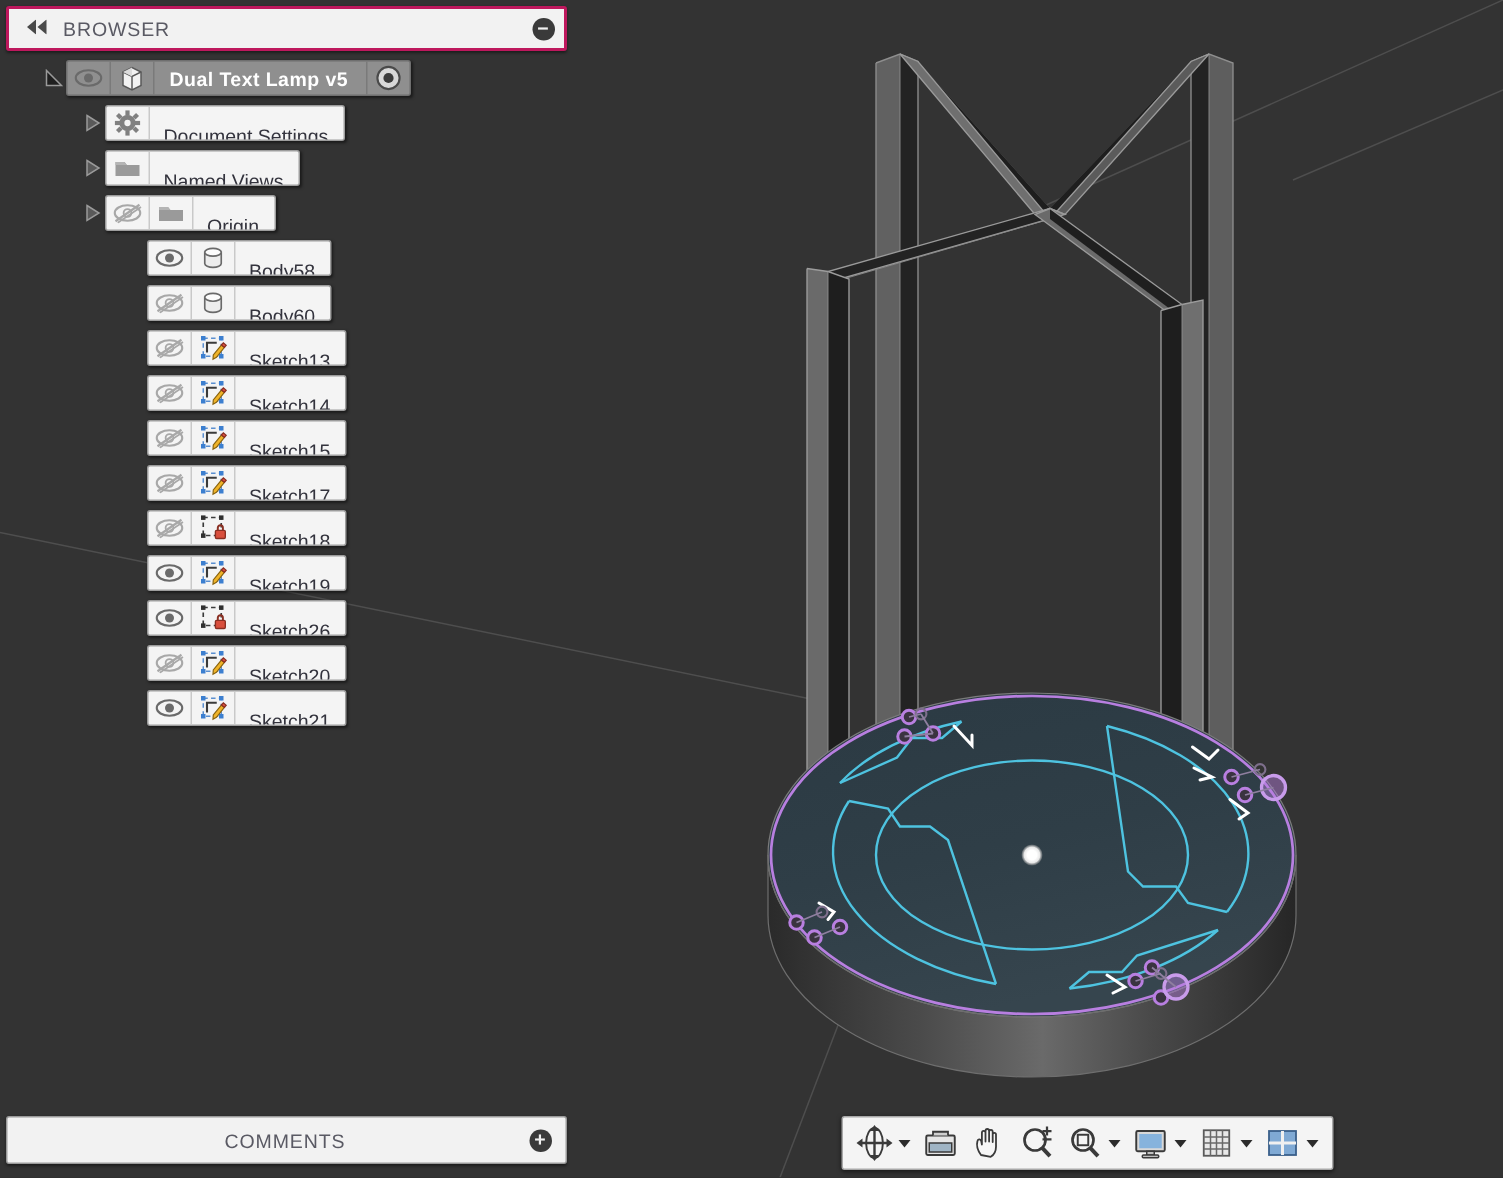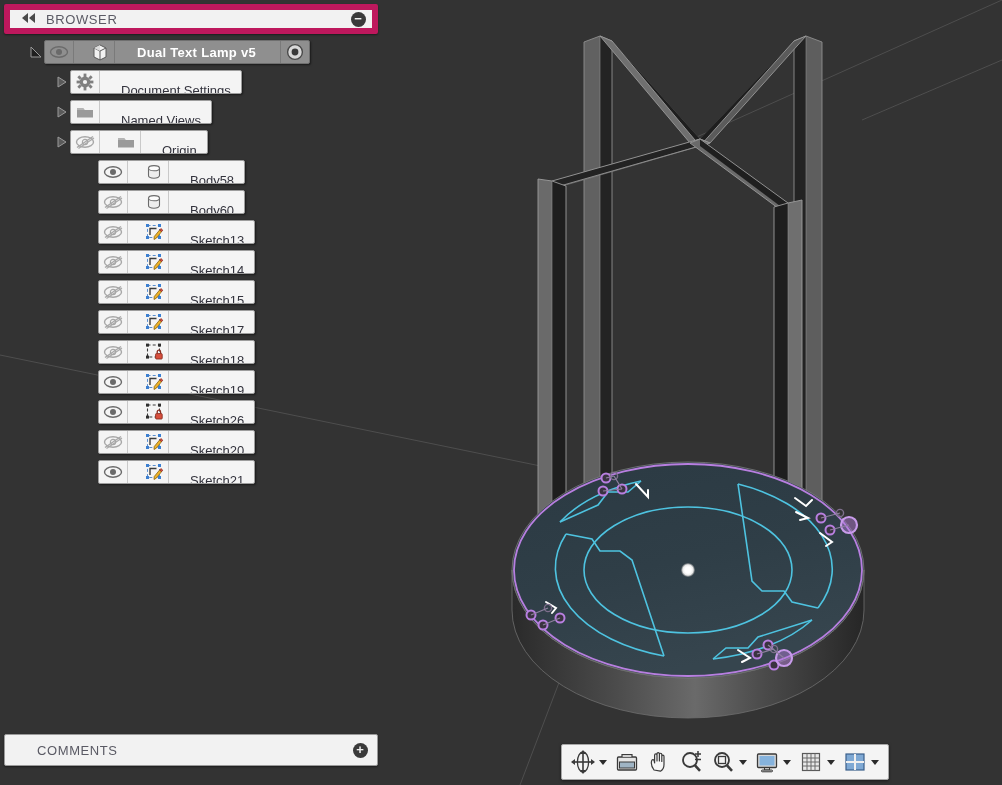--- a/index.html
+++ b/index.html
@@ -29,21 +29,21 @@
   
   #browser-panel {
     position: absolute;
     left: 4px; top: 4px;
     width: 374px;
     z-index: 20;
   }
   .panel-header {
     height: 30px;
     background: #f2f2f2;
-    border: 6px solid #be185d;
+    border: 2px solid #be185d;
     border-radius: 2px;
     display: flex;
     align-items: center;
     box-sizing: border-box;
     box-shadow: 0 1px 2px rgba(0,0,0,.45);
   }
   .panel-header .collapse-arrows {
     width: 30px;
     text-align: center;
     color: #4a4a4a;
@@ -103,21 +103,20 @@
   .chip {
     display: flex;
     align-items: stretch;
     height: 24px;
     background: #f4f4f4;
     border: 1px solid #9d9d9d;
     border-radius: 2px;
     box-sizing: border-box;
     box-shadow: 1px 1px 2px rgba(0,0,0,.5);
     overflow: hidden;
-    gap: 12px;
   }
   .chip.selected {
     background: #8f8f8f;
     border-color: #6f6f6f;
   }
   .cell {
     display: flex;
     align-items: center;
     justify-content: center;
     width: 28px;
@@ -141,31 +140,32 @@
   }
   .trail-cell {
     width: 28px; flex: 0 0 28px;
     border-left: 1px solid #7a7a7a;
     display: flex; align-items: center; justify-content: center;
   }
 
   
   #comments-bar {
     position: absolute;
-    left: 4px; bottom: 19px;
+    left: 4px; bottom: 9px;
     width: 374px;
     height: 32px;
     background: #f2f2f2;
     border: 1px solid #9a9a9a;
     border-radius: 2px;
     display: flex;
     align-items: center;
     box-sizing: border-box;
     box-shadow: 0 1px 2px rgba(0,0,0,.45);
     z-index: 20;
+    text-align: center;
   }
   #comments-bar .c-title {
     flex: 1;
     font-size: 13px;
     color: #5a5a64;
     letter-spacing: .6px;
     padding-left: 32px;
   }
   #comments-bar .c-btn {
     width: 34px;

